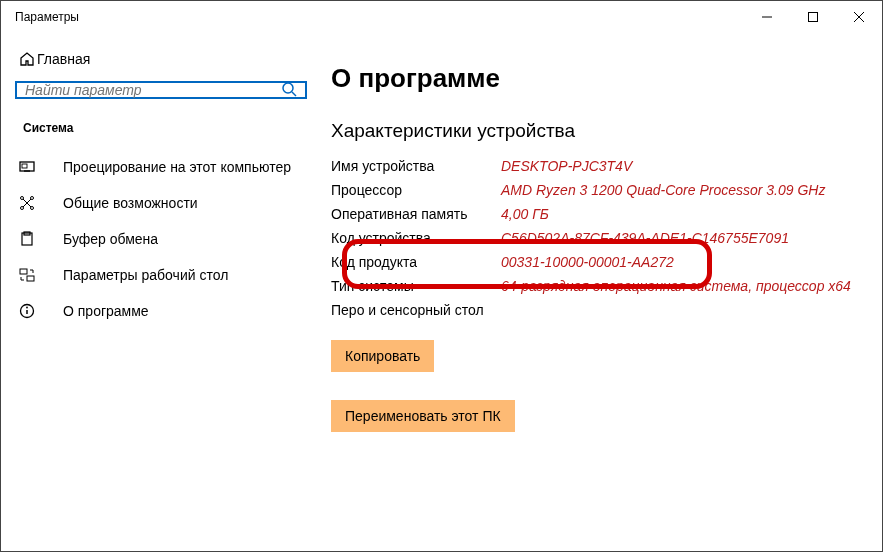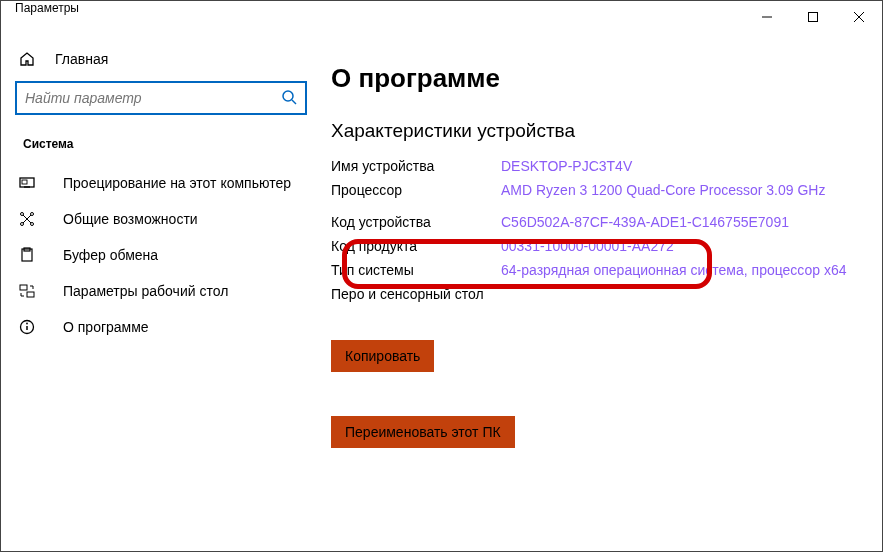--- a/index.html
+++ b/index.html
@@ -1,45 +1,45 @@
 <!DOCTYPE html>
 <html><head>
 <meta charset="utf-8">
 <style>
   * { margin:0; padding:0; box-sizing:border-box; }
   body { background:#fff; font-family:"Segoe UI",Arial,sans-serif; font-size:13px; color:#000; }
   .window { width:883px; height:552px; border:1px solid #444; position:relative; background:#fff; }
   
-  .titlebar { display:flex; height:32px; padding-left:14px; }
+  .titlebar { display:flex; height:32px; align-items:center; padding-left:14px; }
   .titlebar .title { font-size:12px; }
   .win-controls { margin-left:auto; display:flex; }
   .win-btn { width:46px; height:32px; display:flex; align-items:center; justify-content:center; }
   .win-btn svg { width:10px; height:10px; }
   
   .body { display:flex; height:calc(100% - 32px); }
   .sidebar { width:320px; padding:12px 10px 0 10px; }
-  .home-link { display:flex; align-items:flex-end; gap:20px; padding:6px 8px 10px 8px; }
+  .home-link { display:flex; align-items:flex-end; gap:2px; padding:6px 8px 10px 8px; }
   .home-link .icon { width:16px; display:flex; }
   .home-link .label { font-size:14px; }
   .search-wrap { margin:4px 4px 18px 4px; }
-  .search { display:flex; align-items:center; border:2px solid #0067c0; height:34px; padding:0 8px;justify-content:flex-end; }
+  .search { display:flex; align-items:center; border:2px solid #0067c0; height:18px; padding:0 8px;justify-content:flex-end; }
   .search input { border:none; outline:none; flex:1; font-size:14px; font-style:italic; color:#777; background:transparent; }
   .search .sicon { width:16px; color:#0067c0; }
   .section-title { font-weight:600; font-size:12px; padding:4px 12px 14px 12px; }
   .nav-item { display:flex; align-items:center; gap:28px; padding:10px 8px; font-size:14px; }
   .nav-item .icon { width:16px; display:flex; justify-content:center; }
   .content { flex:1; padding:30px 20px 0 10px; overflow:hidden; }
   h1.page-title { font-weight:600; font-size:26px; margin-bottom:26px; }
   h2.subheading { font-weight:400; font-size:19px; margin-bottom:12px; }
   .specs { width:100%; }
   .spec-row { display:flex; padding:4px 0; font-size:14px; }
   .spec-label { width:170px; flex-shrink:0; }
-  .spec-value { flex:1; color:#8b5cf6; }
+  .spec-value { flex:1; color:#b91c1c;font-style:italic; }
   .buttons { margin-top:18px; }
-  .btn { display:inline-block; background:#c2410c; border:none; padding:8px 14px; font-size:14px; margin-bottom:28px;margin-top:16px; }
+  .btn { display:inline-block; background:#fdba74; border:none; padding:8px 14px; font-size:14px; margin-bottom:28px; }
   .highlight-box { position:absolute; border:5px solid #d20000; border-radius:16px; left:341px; top:238px; width:370px; height:50px; pointer-events:none; }
 </style>
 </head>
 <body>
 
 <div class="window">
 
   <div class="titlebar">
     <span class="title">Параметры</span>
     <div class="win-controls">
@@ -153,20 +153,22 @@
       <div class="specs" id="specs">
           <div class="spec-row">
             <div class="spec-label">Имя устройства</div>
             <div class="spec-value">DESKTOP-PJC3T4V</div>
           </div>
           <div class="spec-row">
             <div class="spec-label">Процессор</div>
             <div class="spec-value">AMD Ryzen 3 1200 Quad-Core Processor 3.09 GHz</div>
           </div>
           <div class="spec-row">
+            <div class="spec-label">Оперативная память</div>
+            <div class="spec-value">4,00 ГБ</div>
           </div>
           <div class="spec-row">
             <div class="spec-label">Код устройства</div>
             <div class="spec-value">C56D502A-87CF-439A-ADE1-C146755E7091</div>
           </div>
           <div class="spec-row">
             <div class="spec-label">Код продукта</div>
             <div class="spec-value">00331-10000-00001-AA272</div>
           </div>
           <div class="spec-row">

